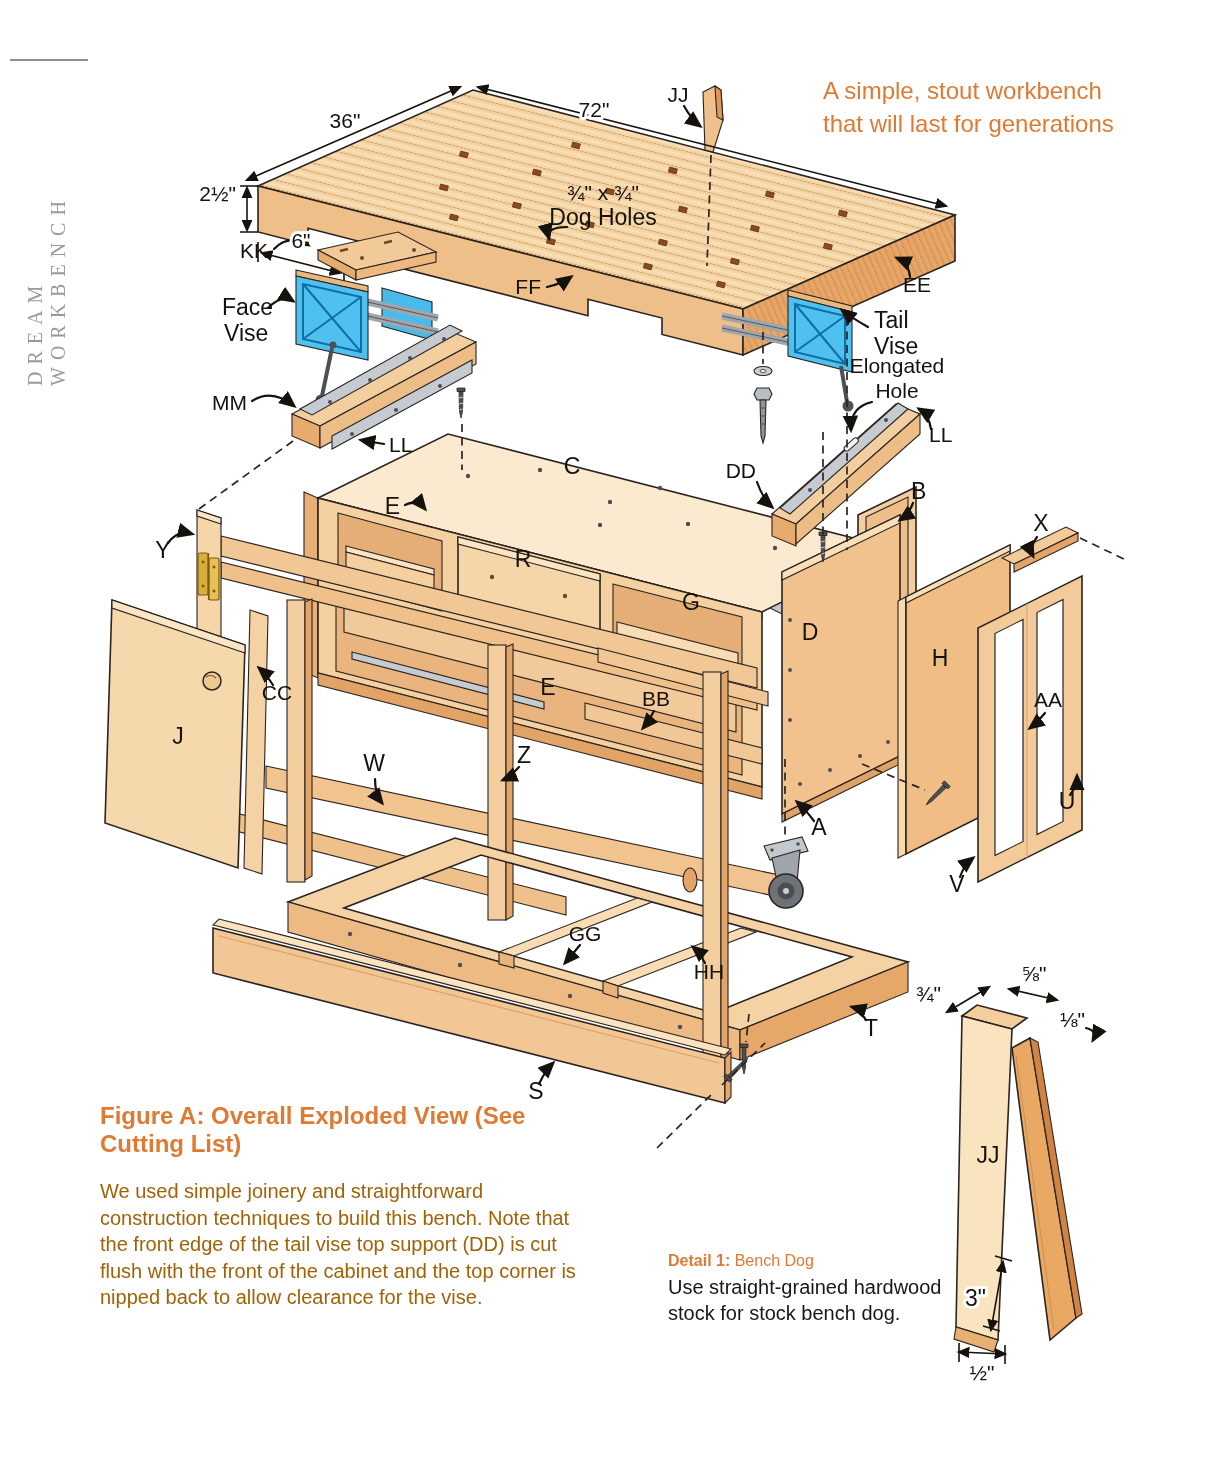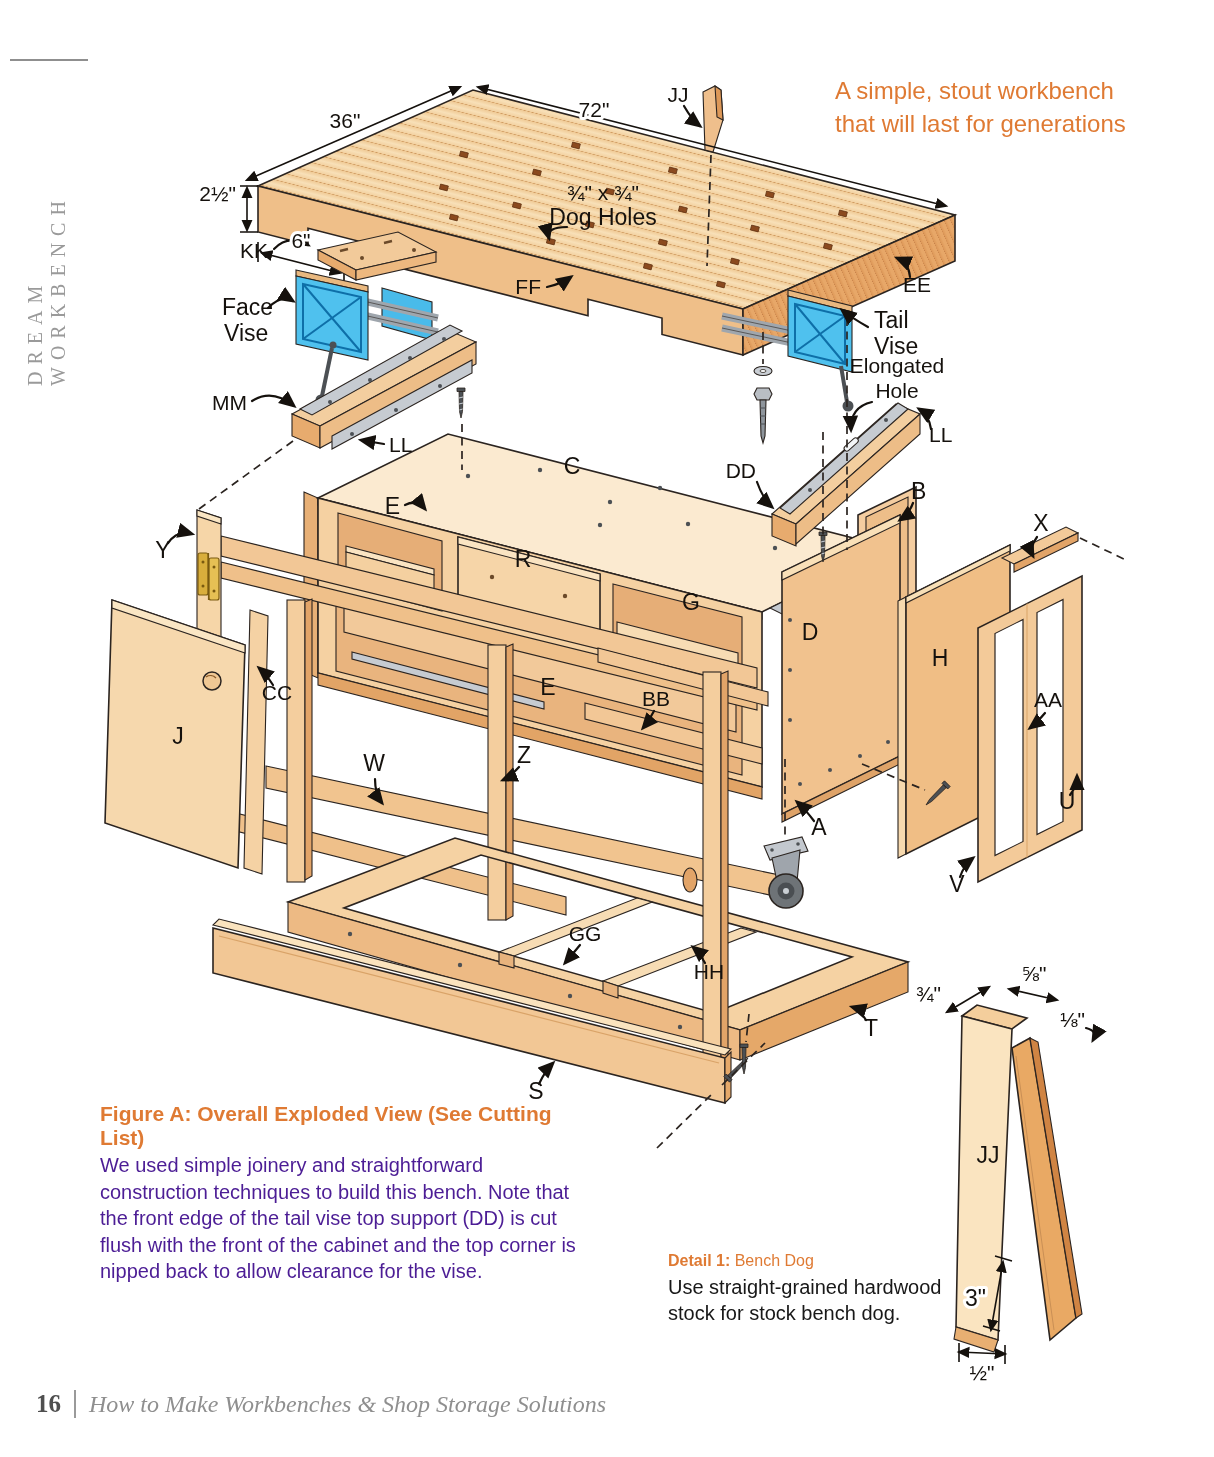--- a/index.html
+++ b/index.html
@@ -3,24 +3,24 @@
 <meta charset="utf-8">
 <style>
   html,body{margin:0;padding:0;background:#fff;}
   #page{position:relative;width:1214px;height:1457px;background:#ffffff;overflow:hidden;
         font-family:"Liberation Sans",sans-serif;}
   .sidebar-rule{position:absolute;left:10px;top:59px;width:78px;height:2px;background:#8f8f8f;}
   .sidebar-title{position:absolute;left:24px;top:76px;height:310px;
      writing-mode:vertical-rl;transform:rotate(180deg);
      font-family:"Liberation Serif",serif;font-size:20px;letter-spacing:7px;color:#9a9a9a;}
   .tagline{position:absolute;left:823px;top:74px;width:300px;
-     color:#DF7A33;font-size:24px;line-height:33px;margin-left:12px;}
+     color:#DF7A33;font-size:24px;line-height:33px;}
   .fig-caption{position:absolute;left:100px;top:1102px;width:496px;}
-  .fig-caption .fig-title{color:#DF7A33;font-weight:bold;font-size:21px;margin:0 0 2px 0;}
-  .fig-caption .fig-body{color:#4c1d95;font-size:20px;line-height:26.5px;}
+  .fig-caption .fig-title{color:#DF7A33;font-weight:bold;font-size:24px;margin:0 0 20px 0;}
+  .fig-caption .fig-body{color:#a16207;font-size:20px;line-height:26.5px;}
   .detail-caption{position:absolute;left:668px;top:1252px;width:290px;}
   .detail-caption .d-title{font-size:16px;color:#DF7A33;margin:0 0 4px 0;}
   .detail-caption .d-title b{font-weight:bold;}
   .detail-caption .d-body{color:#181818;font-size:20px;line-height:26px;}
   .footer{position:absolute;left:36px;top:1390px;display:flex;align-items:center;}
   .footer .pg{font-family:"Liberation Serif",serif;font-weight:bold;font-size:25px;color:#4f4f4f;}
   .footer .sep{width:2px;height:28px;background:#9a9a9a;margin:0 13px;}
   .footer .bk{font-family:"Liberation Serif",serif;font-style:italic;font-size:24px;color:#8f8f8f;}
   svg text{font-family:"Liberation Sans",sans-serif;}
   .lbl{font-size:21px;fill:#15110D;}
@@ -493,19 +493,14 @@
   <div class="fig-caption">
     <div class="fig-title">Figure A: Overall Exploded View (See Cutting List)</div>
     <div class="fig-body">We used simple joinery and straightforward construction techniques to build this bench. Note that the front edge of the tail vise top support (DD) is cut flush with the front of the cabinet and the top corner is nipped back to allow clearance for the vise.</div>
   </div>
 
   <div class="detail-caption">
     <div class="d-title"><b>Detail 1:</b><span> Bench Dog</span></div>
     <div class="d-body">Use straight-grained hardwood stock for stock bench dog.</div>
   </div>
 
-  <div class="footer">
-    <span class="pg">16</span>
-    <span class="sep"></span>
-    <span class="bk">How to Make Workbenches &amp; Shop Storage Solutions</span>
-  </div>
 
 </div>
 
 </body></html>

